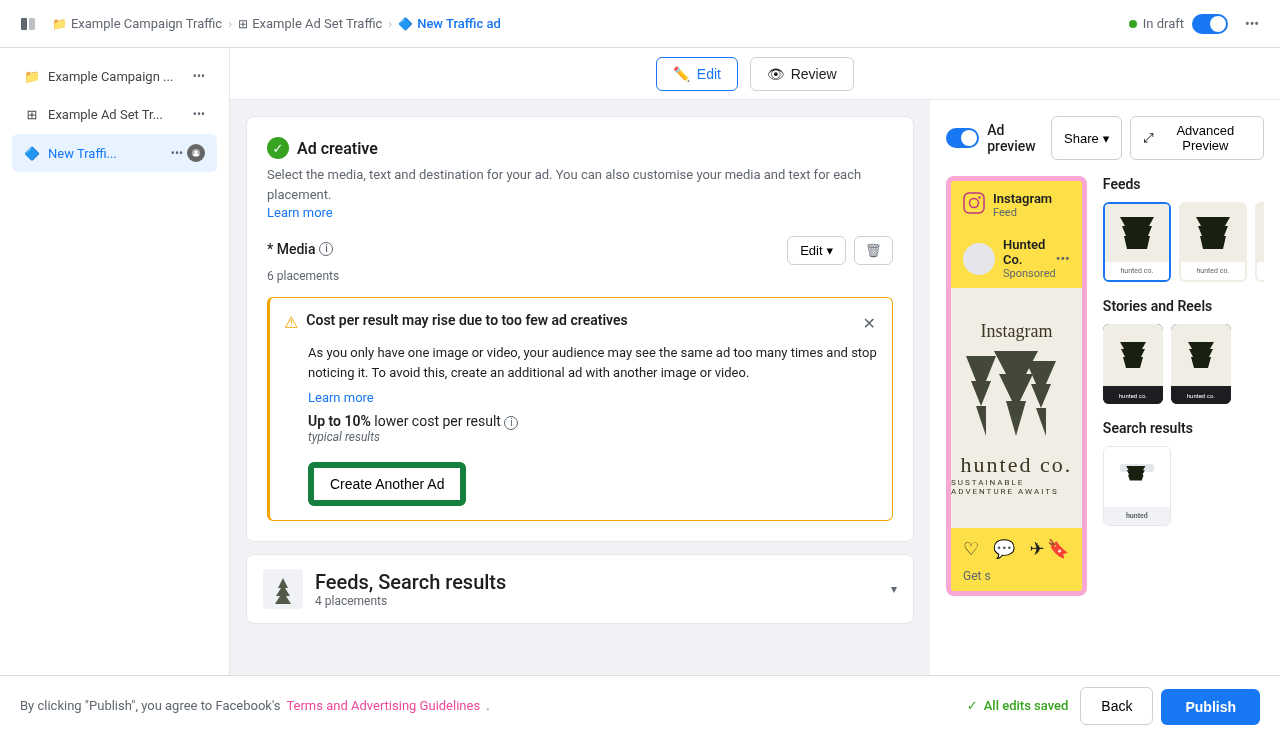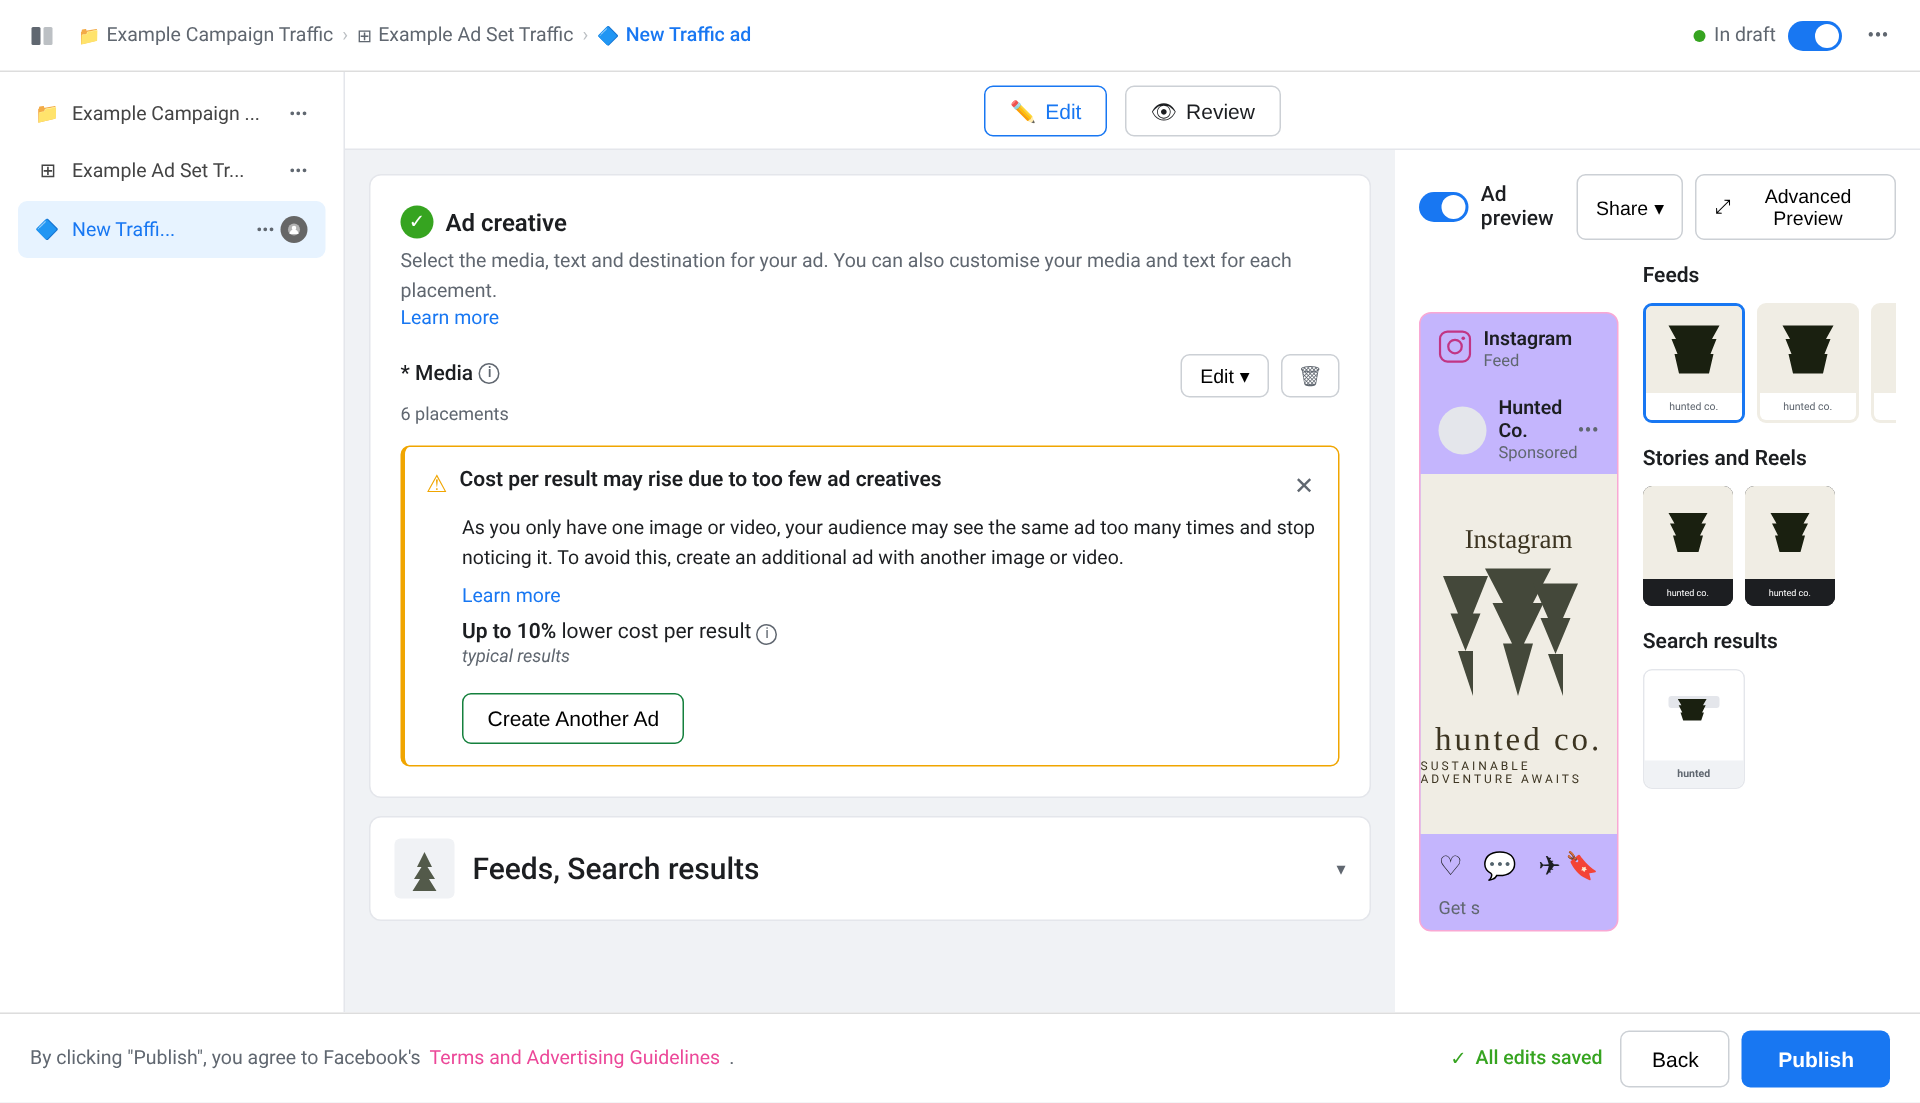--- a/index.html
+++ b/index.html
@@ -61,21 +61,21 @@
     .warning-box { border: 1px solid #f0a500; border-left: 3px solid #f0a500; border-radius: 6px; padding: 14px; margin-top: 14px; background: #fff; }
     .warning-header { display: flex; align-items: flex-start; gap: 8px; margin-bottom: 8px; }
     .warning-icon { color: #f0a500; font-size: 16px; flex-shrink: 0; margin-top: 1px; }
     .warning-title { font-size: 14px; font-weight: 600; color: #1c1e21; flex: 1; }
     .warning-close { color: #606770; cursor: pointer; font-size: 16px; padding: 2px; }
     .warning-text { font-size: 13px; color: #1c1e21; line-height: 1.5; margin-bottom: 8px; padding-left: 24px; }
     .warning-learn { color: #1877f2; cursor: pointer; font-size: 13px; padding-left: 24px; display: block; }
     .warning-stat { padding-left: 24px; margin: 8px 0; }
     .stat-number { font-size: 14px; font-weight: 600; }
     .stat-label { font-size: 12px; color: #606770; font-style: italic; }
-    .create-ad-btn { margin-left: 24px; margin-top: 10px; padding: 8px 16px; border: 1px solid #15803d; border-radius: 6px; background: white; cursor: pointer; font-size: 14px; font-weight: 500; }
+    .create-ad-btn { margin-left: 24px; margin-top: 10px; padding: 8px 16px; border: 6px solid #15803d; border-radius: 6px; background: white; cursor: pointer; font-size: 14px; font-weight: 500; }
 
     
     .feeds-section { background: white; border-radius: 8px; border: 1px solid #e4e6eb; overflow: hidden; }
     .feeds-header { display: flex; align-items: center; padding: 14px 16px; cursor: pointer; }
     .feeds-thumb { width: 40px; height: 40px; background: #f0f2f5; border-radius: 4px; overflow: hidden; display: flex; align-items: center; justify-content: center; margin-right: 12px; flex-shrink: 0; }
     .feeds-info { flex: 1; }
     .feeds-title { font-size: 20px; font-weight: 500; }
     .feeds-count { font-size: 12px; color: #606770; }
     .chevron-icon { color: #606770; font-size: 12px; }
 
@@ -83,21 +83,21 @@
     .preview-header { display: flex; align-items: center; justify-content: space-between; margin-bottom: 16px; }
     .preview-toggle { display: flex; align-items: center; gap: 8px; }
     .preview-toggle-switch { width: 36px; height: 20px; background: #1877f2; border-radius: 10px; cursor: pointer; position: relative; }
     .preview-toggle-switch::after { content: ''; position: absolute; right: 2px; top: 2px; width: 16px; height: 16px; background: white; border-radius: 50%; }
     .preview-label { font-size: 14px; font-weight: 500; color: #1c1e21; }
     .preview-actions { display: flex; gap: 8px; }
     .share-btn { display: flex; align-items: center; gap: 4px; padding: 6px 12px; border: 1px solid #ccd0d5; border-radius: 6px; background: white; cursor: pointer; font-size: 13px; }
     .advanced-btn { display: flex; align-items: center; gap: 6px; padding: 6px 12px; border: 1px solid #ccd0d5; border-radius: 6px; background: white; cursor: pointer; font-size: 13px; }
 
     
-    .ig-preview { border: 1px solid #f9a8d4; border-radius: 8px; overflow: hidden; background: #c4b5fd; margin-top: 32px; }
+    .ig-preview { border: 5px solid #f9a8d4; border-radius: 8px; overflow: hidden; background: #fde047; }
     .ig-header { display: flex; align-items: center; padding: 10px 12px; gap: 8px; }
     .ig-logo { font-size: 18px; color: #c13584; }
     .ig-platform { font-size: 13px; }
     .ig-platform-name { font-weight: 600; display: block; }
     .ig-platform-sub { color: #606770; font-size: 11px; display: block; }
     .ig-top { display: flex; align-items: center; padding: 8px 12px; }
     .ig-avatar { width: 32px; height: 32px; background: #e4e6eb; border-radius: 50%; margin-right: 8px; flex-shrink: 0; }
     .ig-user { flex: 1; }
     .ig-username { font-size: 13px; font-weight: 600; display: block; }
     .ig-sponsored { font-size: 11px; color: #606770; display: block; }
@@ -123,21 +123,21 @@
     
     .story-thumbnail { width: 60px; height: 80px; border-radius: 6px; background: #1c1e21; overflow: hidden; cursor: pointer; flex-shrink: 0; display: flex; flex-direction: column; }
     .story-thumb-inner { flex: 1; background: #f0ede4; display: flex; align-items: center; justify-content: center; }
     .story-thumb-bar { height: 18px; background: #1c1e21; display: flex; align-items: center; justify-content: center; }
 
     
     .bottom-left { flex: 1; display: flex; align-items: center; gap: 6px; font-size: 13px; color: #606770; }
     .bottom-center { display: flex; align-items: center; gap: 6px; font-size: 13px; }
     .saved-check { color: #36a420; }
     .saved-text { color: #36a420; font-weight: 500; }
-    .bottom-right { display: flex; gap: 8px; }
+    .bottom-right { display: flex; gap: 8px; align-items: flex-end; }
     .back-btn { padding: 10px 20px; border: 1px solid #ccd0d5; border-radius: 6px; background: white; cursor: pointer; font-size: 14px; font-weight: 500; }
     .publish-btn { padding: 10px 24px; border: none; border-radius: 6px; background: #1877f2; color: white; cursor: pointer; font-size: 14px; font-weight: 600; }
 
     .info-icon { display: inline-flex; align-items: center; justify-content: center; width: 14px; height: 14px; border-radius: 50%; border: 1px solid #606770; color: #606770; font-size: 10px; cursor: pointer; }
 
     
     .hunted-brand { font-family: Georgia, serif; font-size: 22px; color: #3d3522; letter-spacing: 2px; margin-top: 6px; }
     .hunted-sub { font-size: 8px; color: #3d3522; letter-spacing: 2px; text-transform: uppercase; }
 
     .ig-title-overlay { font-family: 'Brush Script MT', cursive; font-size: 18px; color: #3d3522; margin-bottom: 4px; }
@@ -274,20 +274,21 @@
 
           <div class="feeds-section">
             <div class="feeds-header">
               <div class="feeds-thumb">
                 <svg width="30" height="30" viewBox="0 0 30 30" fill="none" class="tree-svg">
                   <path d="M15 4 L10 14 H13 L8 22 H12 L7 30 H23 L18 22 H22 L17 14 H20 Z" fill="#2d3520"></path>
                 </svg>
               </div>
               <div class="feeds-info">
                 <div class="feeds-title">Feeds, Search results</div>
+                <div class="feeds-count">4 placements</div>
               </div>
               <span class="chevron-icon">▾</span>
             </div>
           </div>
         </div>
 
         <div class="right-panel">
           <div class="preview-header">
             <div class="preview-toggle">
               <div class="preview-toggle-switch"></div>

